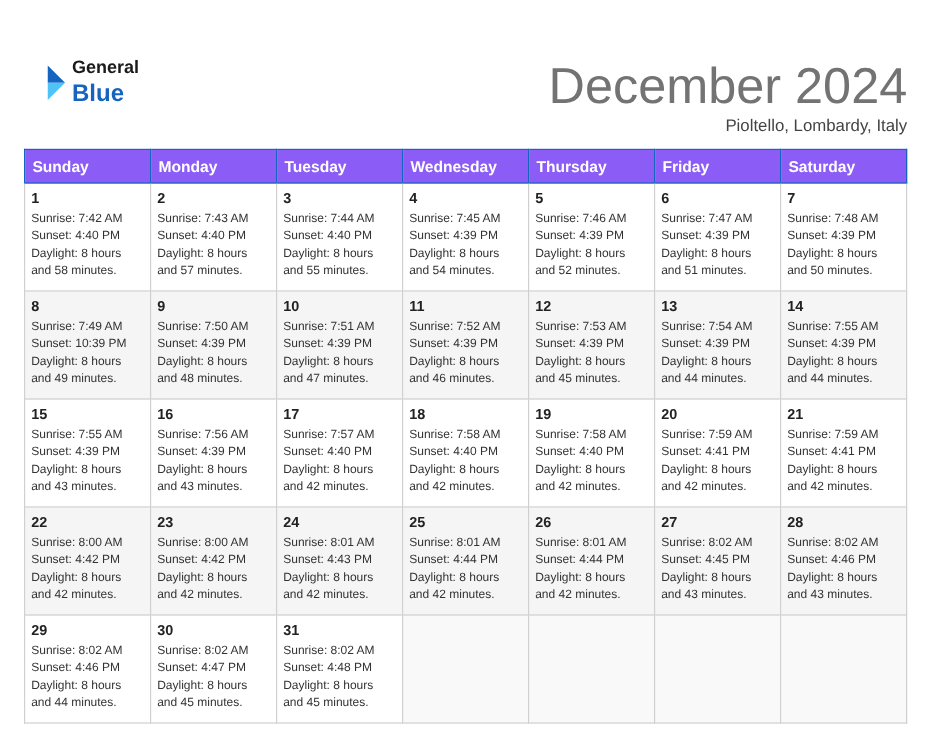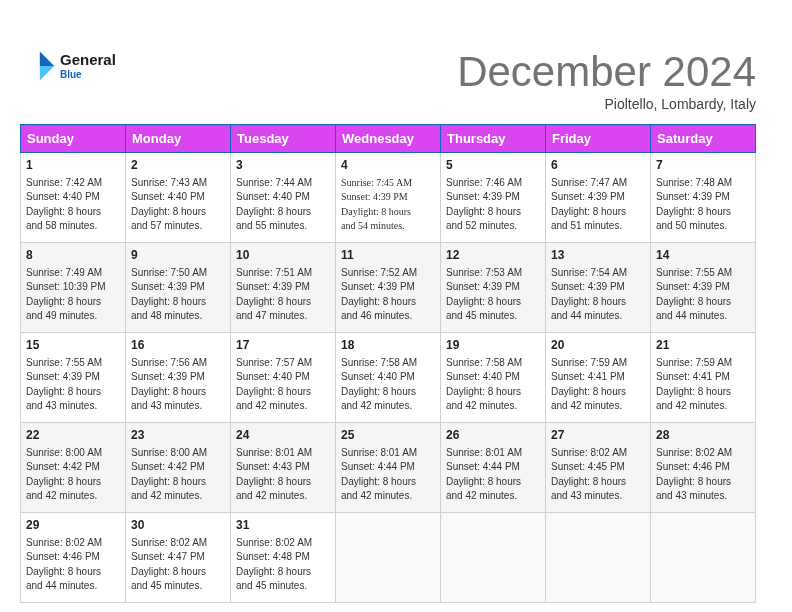--- a/index.html
+++ b/index.html
@@ -42,21 +42,21 @@
     .location {
       font-size: 14px;
       color: #444;
     }
     .calendar {
       width: 100%;
       border-collapse: collapse;
       font-size: 10.5px;
     }
     .calendar th {
-      background-color: #d946ef;
+      background-color: #8b5cf6;
       color: #fff;
       text-align: left;
       padding: 6px 6px;
       font-size: 13px;
       font-weight: bold;
       border: 1px solid #1565c0;
     }
     .calendar td {
       border: 1px solid #d0d0d0;
       vertical-align: top;
@@ -91,21 +91,21 @@
 <div class="page">
   <div class="header">
     <div class="logo">
       <svg class="logo-icon" viewBox="0 0 40 40">
 
         <polygon points="22,4 38,20 22,20" fill="#1565c0"></polygon>
         <polygon points="22,20 38,20 22,36" fill="#4fc3f7"></polygon>
       </svg>
       <div>
         <div style="font-size:15px;font-weight:bold;color:#1a1a1a;line-height:1.2">General</div>
-        <div style="font-size:10px;font-weight:bold;color:#1565c0;line-height:1.2">Blue</div>
+        <div style="font-size:20px;font-weight:bold;color:#1565c0;line-height:1.2">Blue</div>
       </div>
     </div>
     <div class="title-block">
       <div class="month-title">December 2024</div>
       <div class="location">Pioltello, Lombardy, Italy</div>
     </div>
   </div>
 
   <table class="calendar">
     <thead>
@@ -137,21 +137,21 @@
           </td>
           <td>
             <span class="day-num">3</span>
             <div class="day-info" style="white-space: pre-line;">Sunrise: 7:44 AM
 Sunset: 4:40 PM
 Daylight: 8 hours
 and 55 minutes.</div>
           </td>
           <td>
             <span class="day-num">4</span>
-            <div class="day-info" style="white-space: pre-line; font-family: Liberation Serif, serif;">Sunrise: 7:45 AM
+            <div class="day-info" style="white-space: pre-line;">Sunrise: 7:45 AM
 Sunset: 4:39 PM
 Daylight: 8 hours
 and 54 minutes.</div>
           </td>
           <td>
             <span class="day-num">5</span>
             <div class="day-info" style="white-space: pre-line;">Sunrise: 7:46 AM
 Sunset: 4:39 PM
 Daylight: 8 hours
 and 52 minutes.</div>

